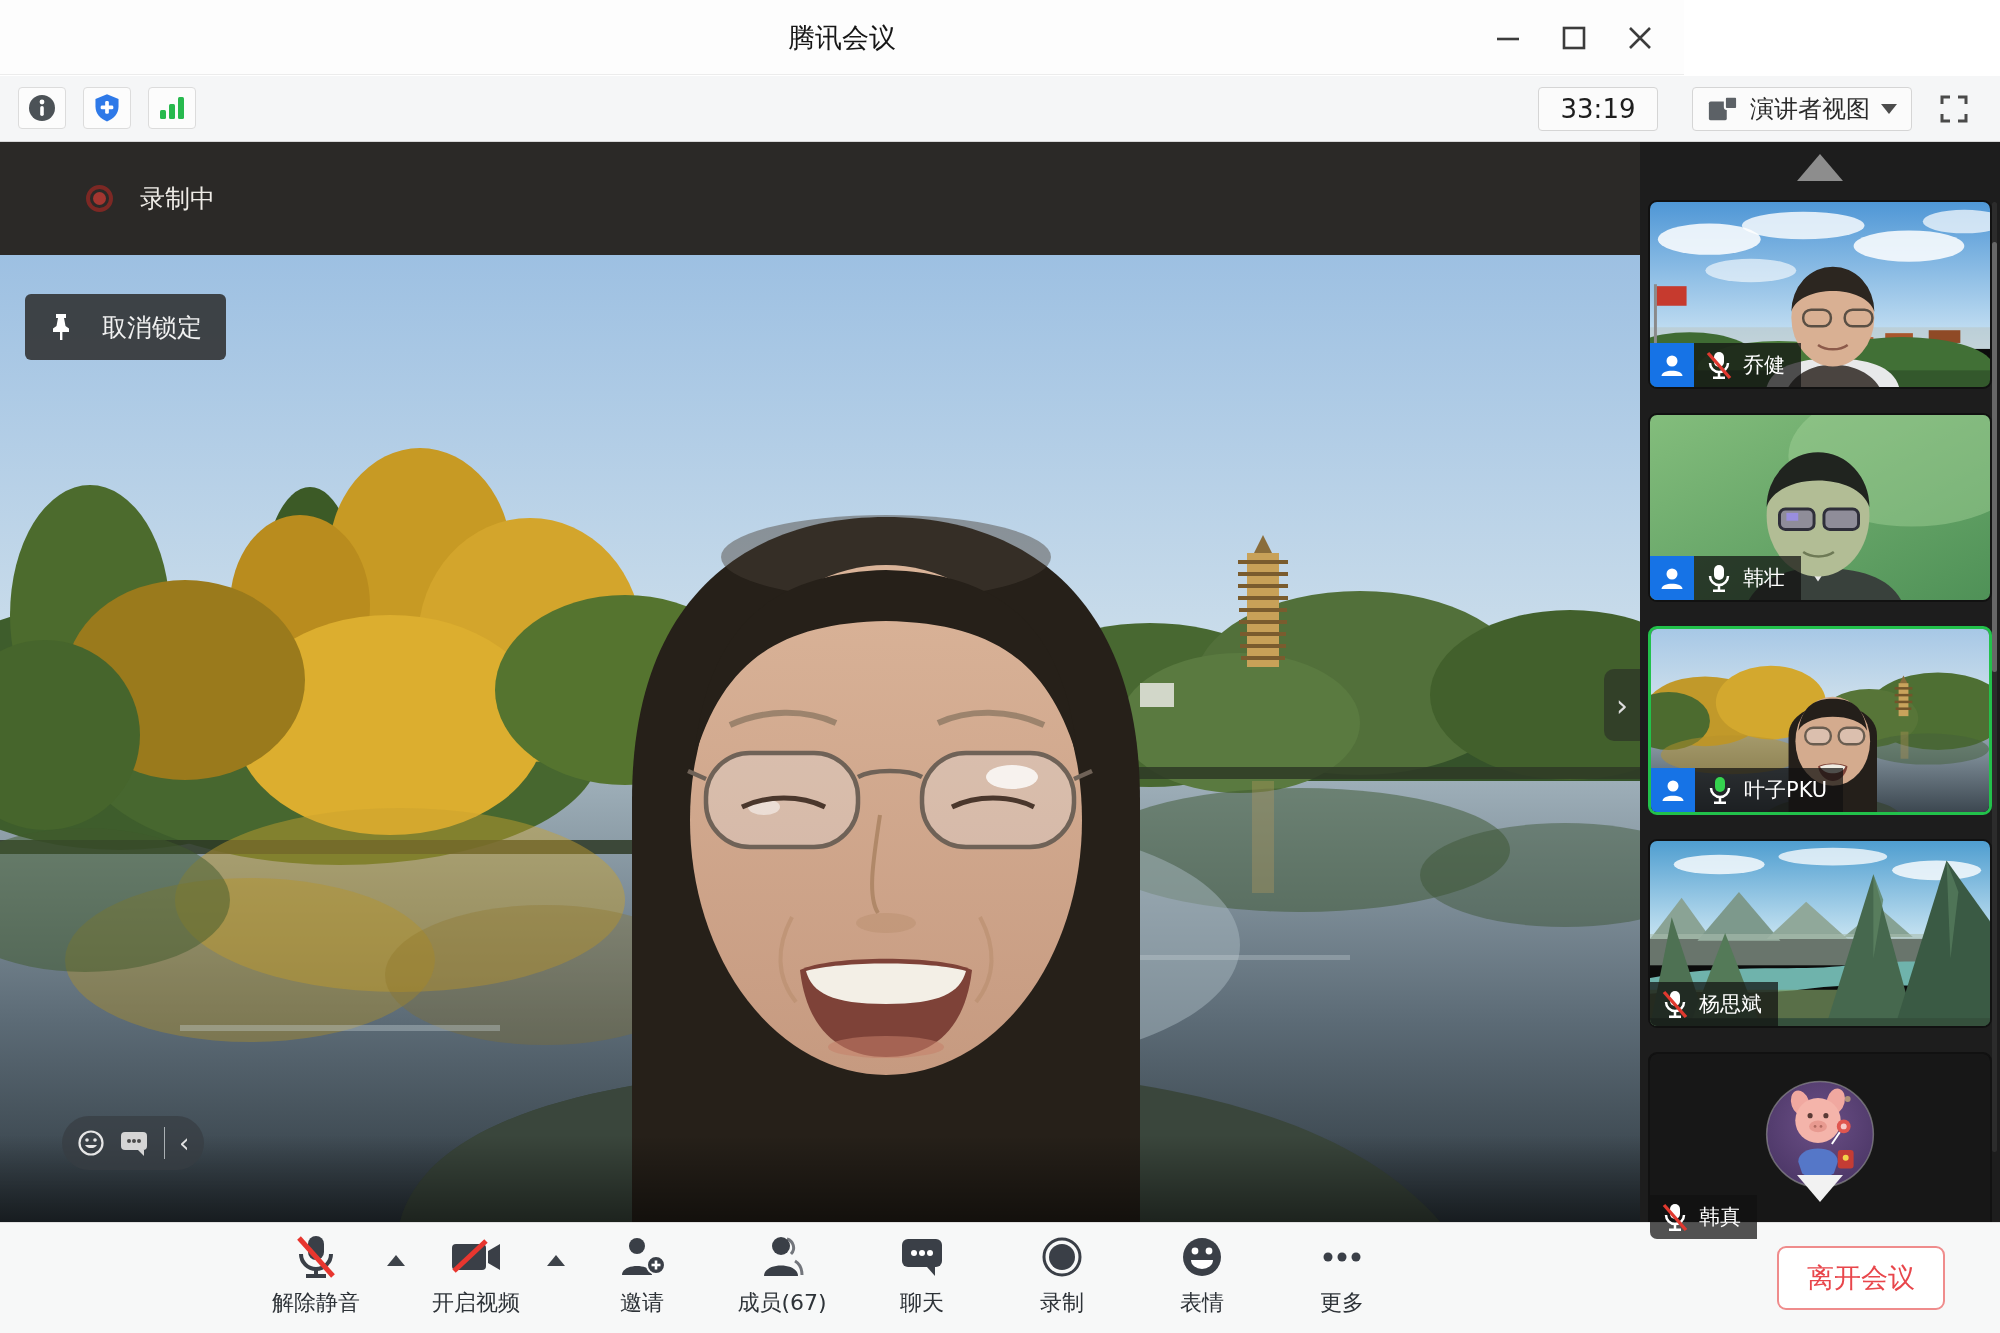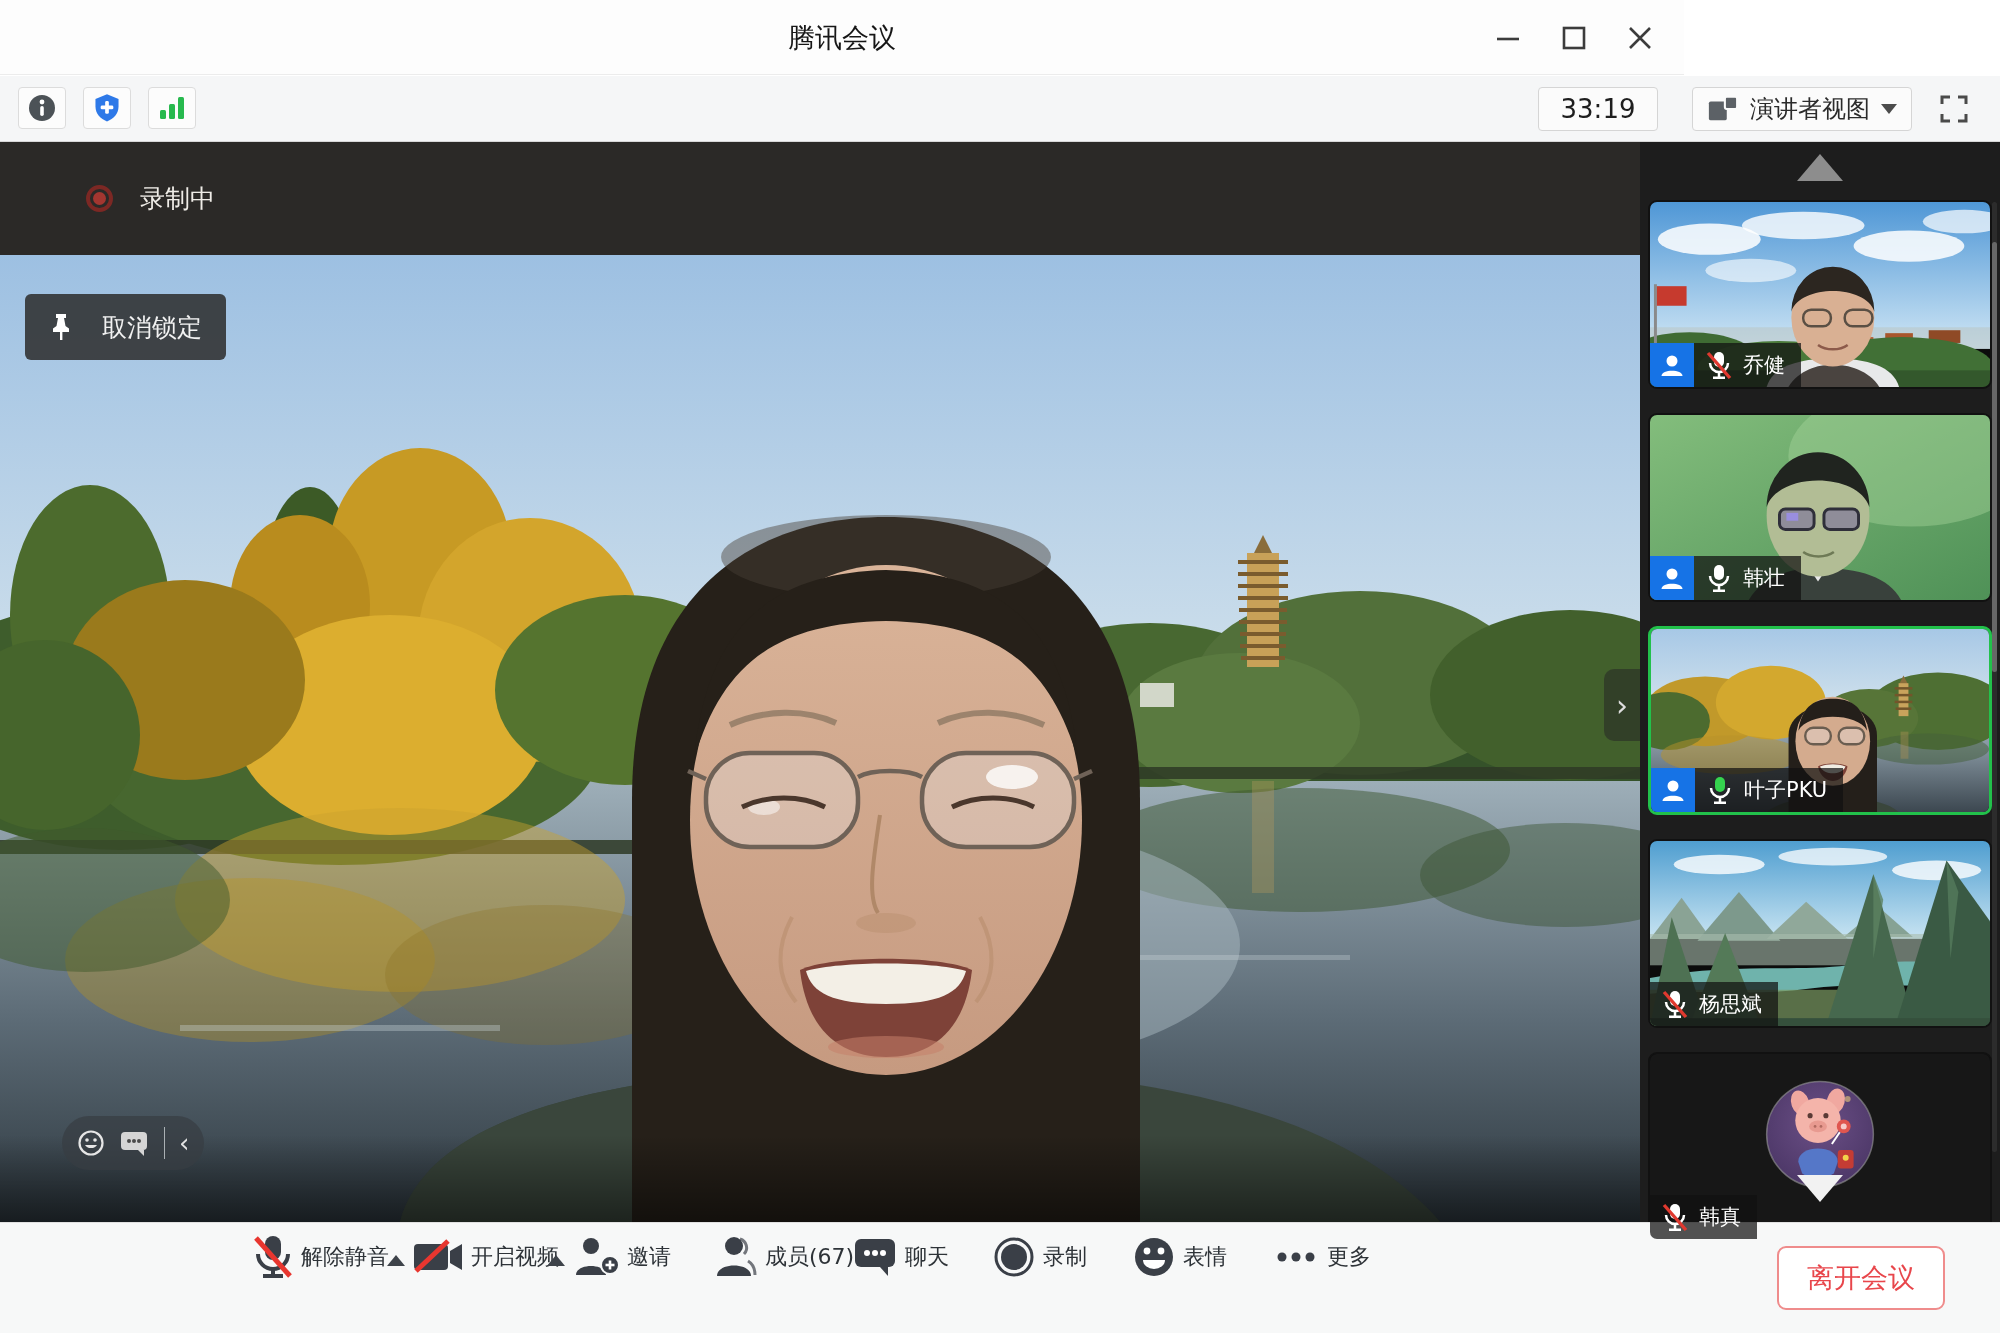--- a/index.html
+++ b/index.html
@@ -47,21 +47,21 @@
   .name-bar{position:absolute;left:0;bottom:0;display:flex;align-items:stretch;z-index:3;}
   .role-badge{width:44px;height:44px;background:#1673e6;display:flex;align-items:center;justify-content:center;flex:0 0 44px;}
   .name-label{background:rgba(16,16,16,0.72);display:flex;align-items:center;gap:11px;padding:0 16px 0 12px;height:44px;color:#fff;font-size:21px;white-space:nowrap;}
   .scroll-down{position:absolute;bottom:20px;left:50%;transform:translateX(-50%);width:0;height:0;z-index:5;
                border-left:23px solid transparent;border-right:23px solid transparent;border-top:27px solid #f2f2f2;}
   .sidebar-scrollbar{position:absolute;right:3px;top:60px;width:5px;height:950px;background:rgba(255,255,255,0.07);border-radius:3px;}
   .sidebar-scrollbar .thumb{position:absolute;top:40px;left:0;width:5px;height:430px;background:#676767;border-radius:3px;}
 
   .bottombar{position:absolute;left:0;top:1222px;width:2000px;height:111px;background:#f7f8f8;border-top:1px solid #e1e1e1;box-sizing:border-box;}
   .bb-group{position:absolute;left:252px;top:0;height:111px;display:flex;align-items:flex-start;}
-  .bb-btn{width:128px;display:flex;flex-direction:row;align-items:center;gap:7px;padding-top:10px;}
+  .bb-btn{width:128px;display:flex;flex-direction:column;align-items:center;gap:7px;padding-top:10px;}
   .bb-btn.wide{width:140px;}
   .bb-btn .ic{height:48px;display:flex;align-items:center;justify-content:center;}
   .bb-btn .lbl{font-size:22px;color:#2e3338;white-space:nowrap;}
   .bb-caret{width:32px;padding-top:32px;display:flex;justify-content:center;}
   .caret-up{width:0;height:0;border-left:9px solid transparent;border-right:9px solid transparent;border-bottom:11px solid #3e434a;}
   .leave-btn{position:absolute;right:55px;top:23px;width:168px;height:64px;background:#fff;border:2px solid #ef8c8c;border-radius:9px;box-sizing:border-box;
              display:flex;align-items:center;justify-content:center;font-size:27px;color:#e8464b;}
 </style>
 </head>
 <body>

